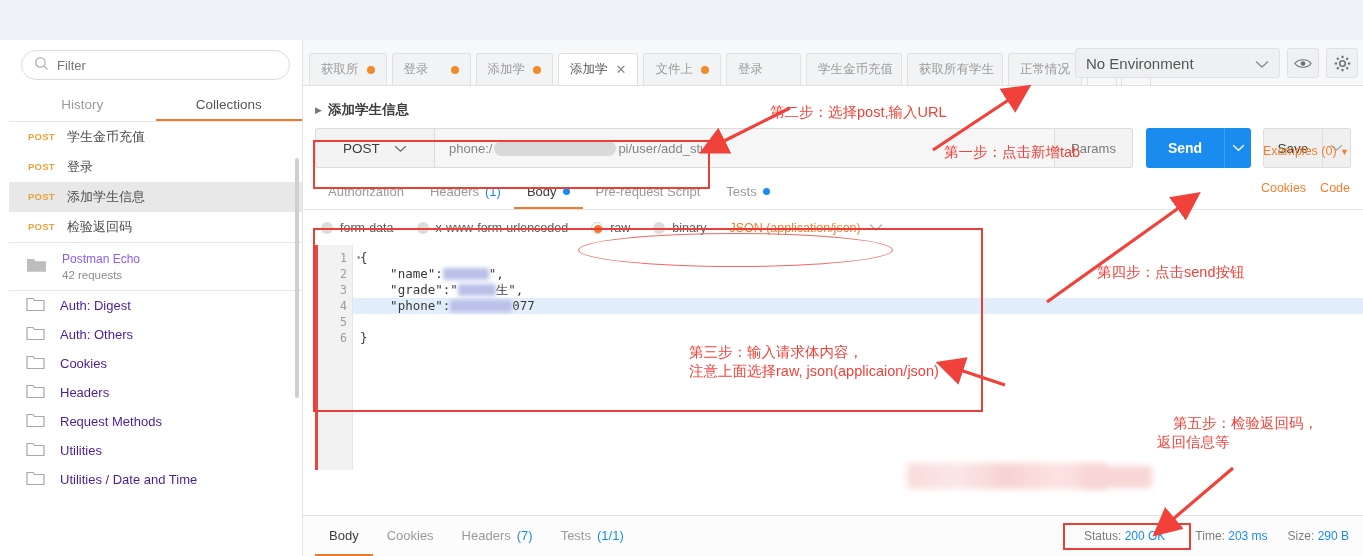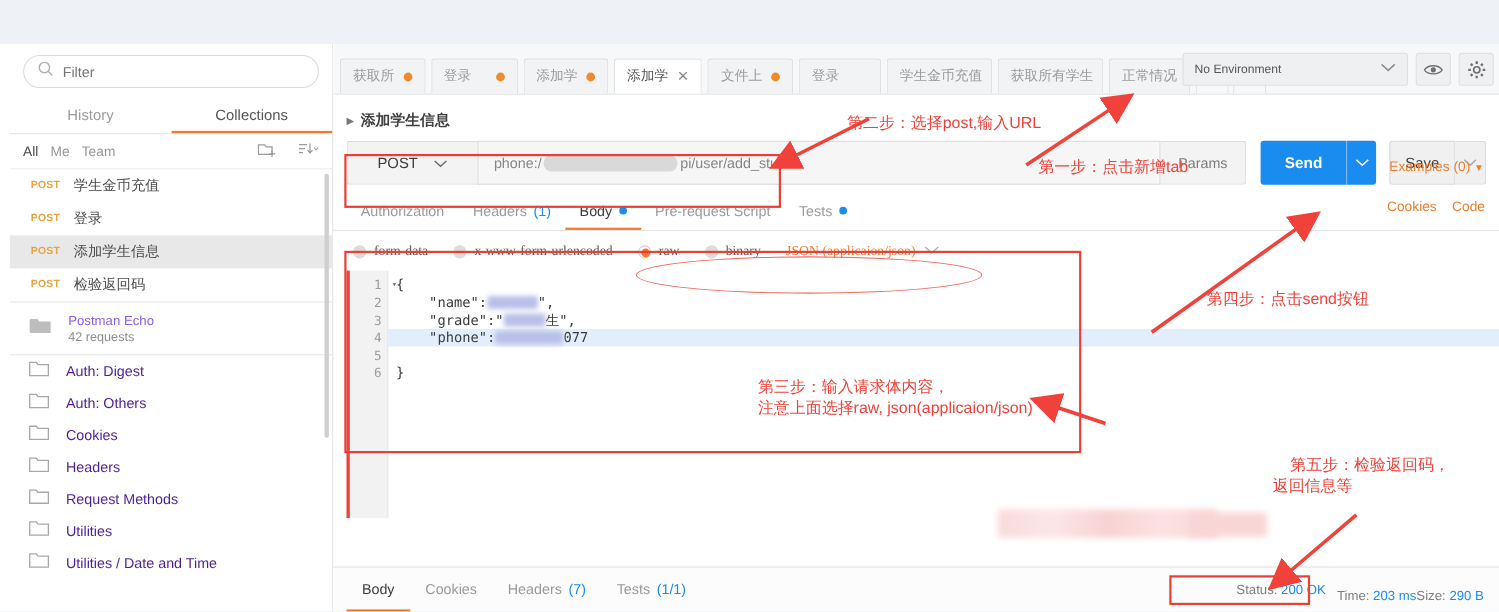--- a/index.html
+++ b/index.html
@@ -97,21 +97,21 @@
     color: #666; font-size: 14px; cursor: pointer; border-radius: 3px 3px 0 0;
     margin-right: 4px;
   }
   .env-area {
     position: absolute; right: 0; top: 0; height: 46px;
     display: flex; align-items: center; gap: 7px; padding-right: 5px;
   }
   .env-select {
     width: 205px; height: 30px; background: #eef0f2; border: 1px solid #e0e0e0;
     border-radius: 3px; display: flex; align-items: center; padding: 0 10px;
-    font-size: 11px; color: #555; cursor: pointer;
+    font-size: 15px; color: #555; cursor: pointer;
   }
   .env-select .chev { margin-left: auto; }
   .icon-btn {
     width: 32px; height: 30px; background: #eef0f2; border: 1px solid #e0e0e0;
     border-radius: 3px; display: flex; align-items: center; justify-content: center;
     cursor: pointer;
   }
 
   
   .req-title-row {
@@ -180,21 +180,21 @@
   .count-blue { color: #1a8cf0; }
   .cookies-code {
     position: absolute; right: 13px; top: 5px; display: flex; gap: 14px;
     font-size: 12.5px; color: #ef7f2f;
   }
   .cookies-code span { cursor: pointer; }
 
   
   .bodytype-row {
     display: flex; align-items: center; gap: 0; padding: 11px 0 10px 18px;
-    font-size: 12.5px; color: #5b5b5b; font-family: Liberation Serif, serif;
+    font-size: 12.5px; color: #5b5b5b;
   }
   .radio-item { display: flex; align-items: center; gap: 7px; margin-right: 23px; cursor: pointer; }
   .radio { width: 12px; height: 12px; border-radius: 50%; background: #dcdcdc; }
   .radio.on { background: #fff; border: 1px solid #d0d0d0; position: relative; }
   .radio.on::after {
     content: ""; position: absolute; left: 2px; top: 2px;
     width: 8px; height: 8px; border-radius: 50%; background: #f2792b;
   }
   .json-select {
     display: flex; align-items: center; gap: 8px;
@@ -236,21 +236,21 @@
     position: absolute; left: 0; bottom: 0; width: 100%; height: 41px;
     border-top: 1px solid #e3e3e3; background: #fcfcfc;
     display: flex; align-items: center; padding-left: 12px;
   }
   .btab {
     display: flex; align-items: center; gap: 6px; height: 40px; padding: 0 14px;
     font-size: 13px; color: #9a9a9a; cursor: pointer; border-bottom: 2px solid transparent;
   }
   .btab.active { color: #3d3d3d; border-bottom: 2px solid #f2792b; }
   .status-area {
-    margin-left: auto; display: flex; align-items: flex-end; 
+    margin-left: auto; display: flex; align-items: center; gap: 20px;
     padding-right: 14px; font-size: 12px; color: #7d7d7d;
   }
   .status-area b { color: #1a8cf0; font-weight: normal; }
   .status-box { padding: 5px 10px; }
 
   
   .ann-text {
     position: absolute; color: #f0423a; font-size: 14.5px;
     line-height: 19px; white-space: pre; pointer-events: none;
   }
@@ -287,42 +287,20 @@
         </span>
         <input class="filter-input" placeholder="Filter" style="">
       </div>
     </div>
 
     <div class="side-tabs">
       <div class="side-tab">History</div>
       <div class="side-tab active">Collections</div>
     </div>
 
-    <div class="filter-row">
-      <span class="seg active">All</span>
-      <span class="seg">Me</span>
-      <span class="seg">Team</span>
-      <span class="spacer"></span>
-      <span>
-        <svg width="19" height="16" viewBox="0 0 20 16">
-          <path d="M1 3.5 h6 l1.5 2 H14 v7 H1 z" fill="none" stroke="#9a9a9a" stroke-width="1.2"></path>
-          <line x1="14" y1="9" x2="14" y2="15" stroke="#9a9a9a" stroke-width="1.2"></line>
-          <line x1="11" y1="12" x2="17" y2="12" stroke="#9a9a9a" stroke-width="1.2"></line>
-        </svg>
-      </span>
-      <span style="margin-left:6px">
-        <svg width="20" height="16" viewBox="0 0 22 16">
-          <line x1="2" y1="3" x2="10" y2="3" stroke="#9a9a9a" stroke-width="1.2"></line>
-          <line x1="2" y1="7" x2="8" y2="7" stroke="#9a9a9a" stroke-width="1.2"></line>
-          <line x1="2" y1="11" x2="6" y2="11" stroke="#9a9a9a" stroke-width="1.2"></line>
-          <path d="M13 2 v9 M10.5 8.5 L13 11.3 L15.5 8.5" fill="none" stroke="#9a9a9a" stroke-width="1.2"></path>
-          <path d="M17 6 l2 2.4 l2 -2.4" fill="none" stroke="#9a9a9a" stroke-width="1.1"></path>
-        </svg>
-      </span>
-    </div>
 
     <div class="req-list">
       <div class="req-item">
         <span class="req-method">POST</span>
         <span class="req-name">学生金币充值</span>
       </div>
       <div class="req-item">
         <span class="req-method">POST</span>
         <span class="req-name">登录</span>
       </div>
@@ -542,21 +520,21 @@
       </div>
       <div class="radio-item">
         <span class="radio on"></span>
         <span>raw</span>
       </div>
       <div class="radio-item">
         <span class="radio"></span>
         <span>binary</span>
       </div>
       <div class="json-select">
-        <span>JSON (applicaion/json)</span>
+        <span>JSON (application/json)</span>
         <span>
           <svg width="14" height="9" viewBox="0 0 14 9">
               <path d="M1 1.5 L7 7 L13 1.5" fill="none" stroke="#b4b4b4" stroke-width="1.4"></path>
             </svg>
         </span>
       </div>
     </div>
 
     <div class="editor">
       <div class="red-left"></div>

